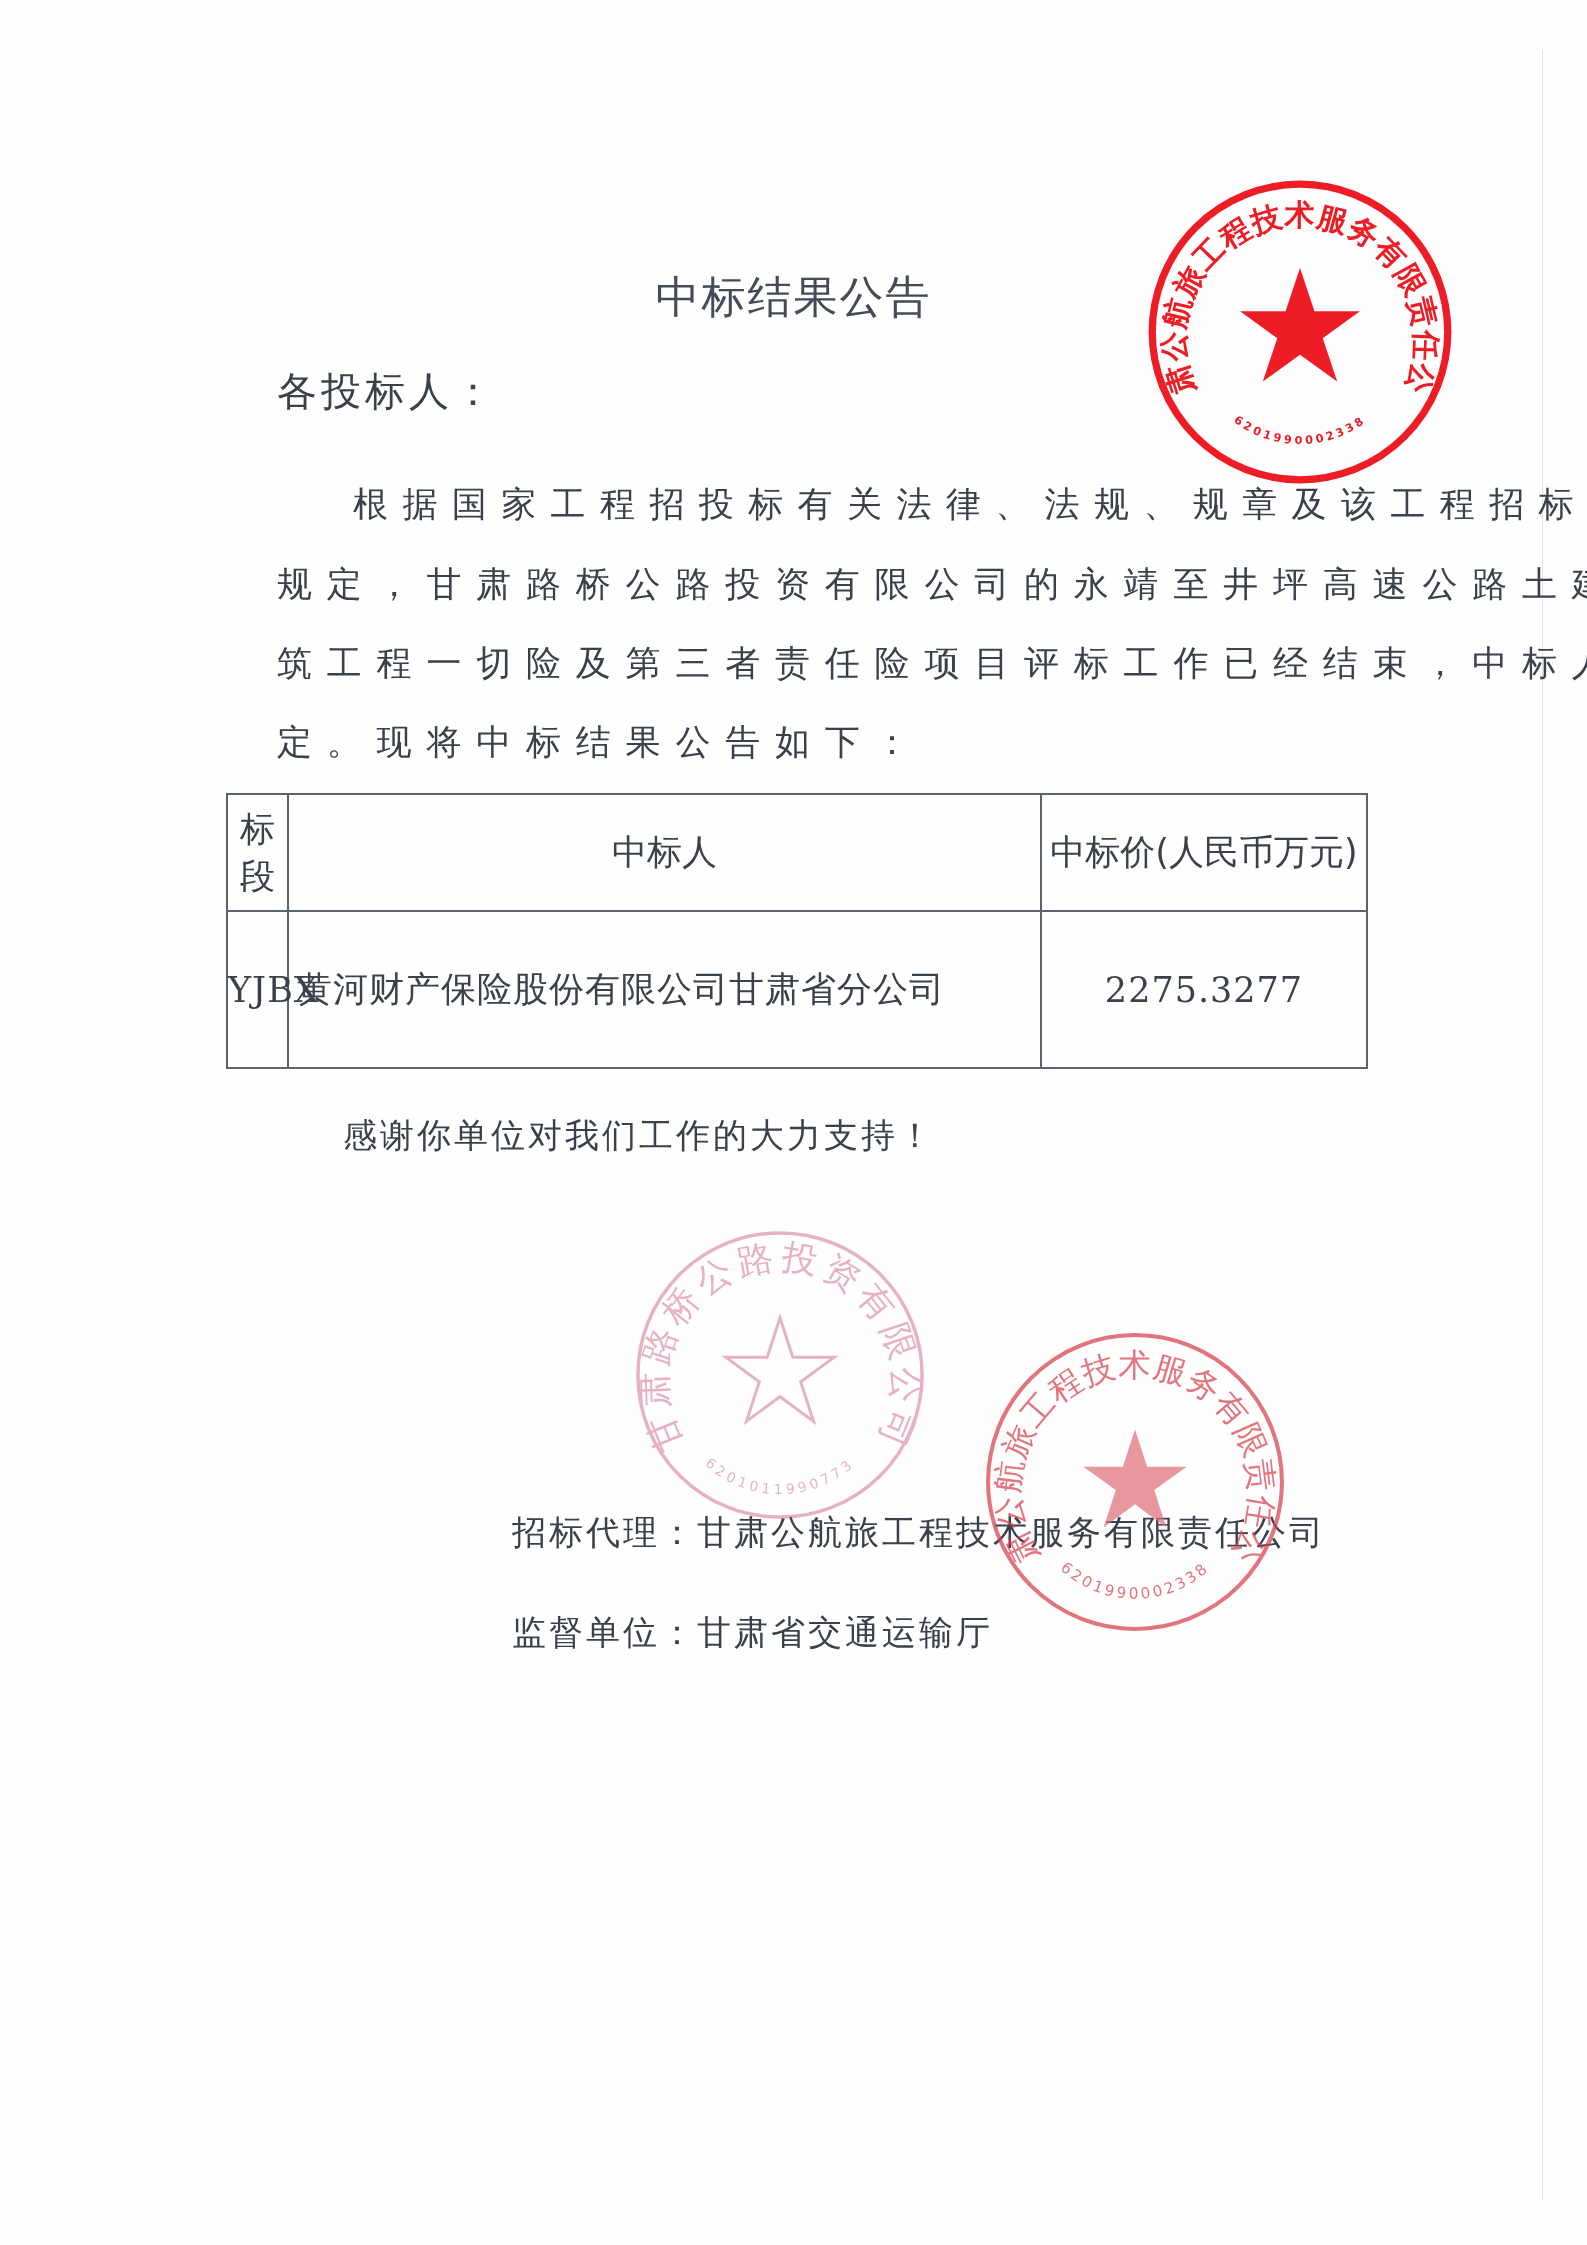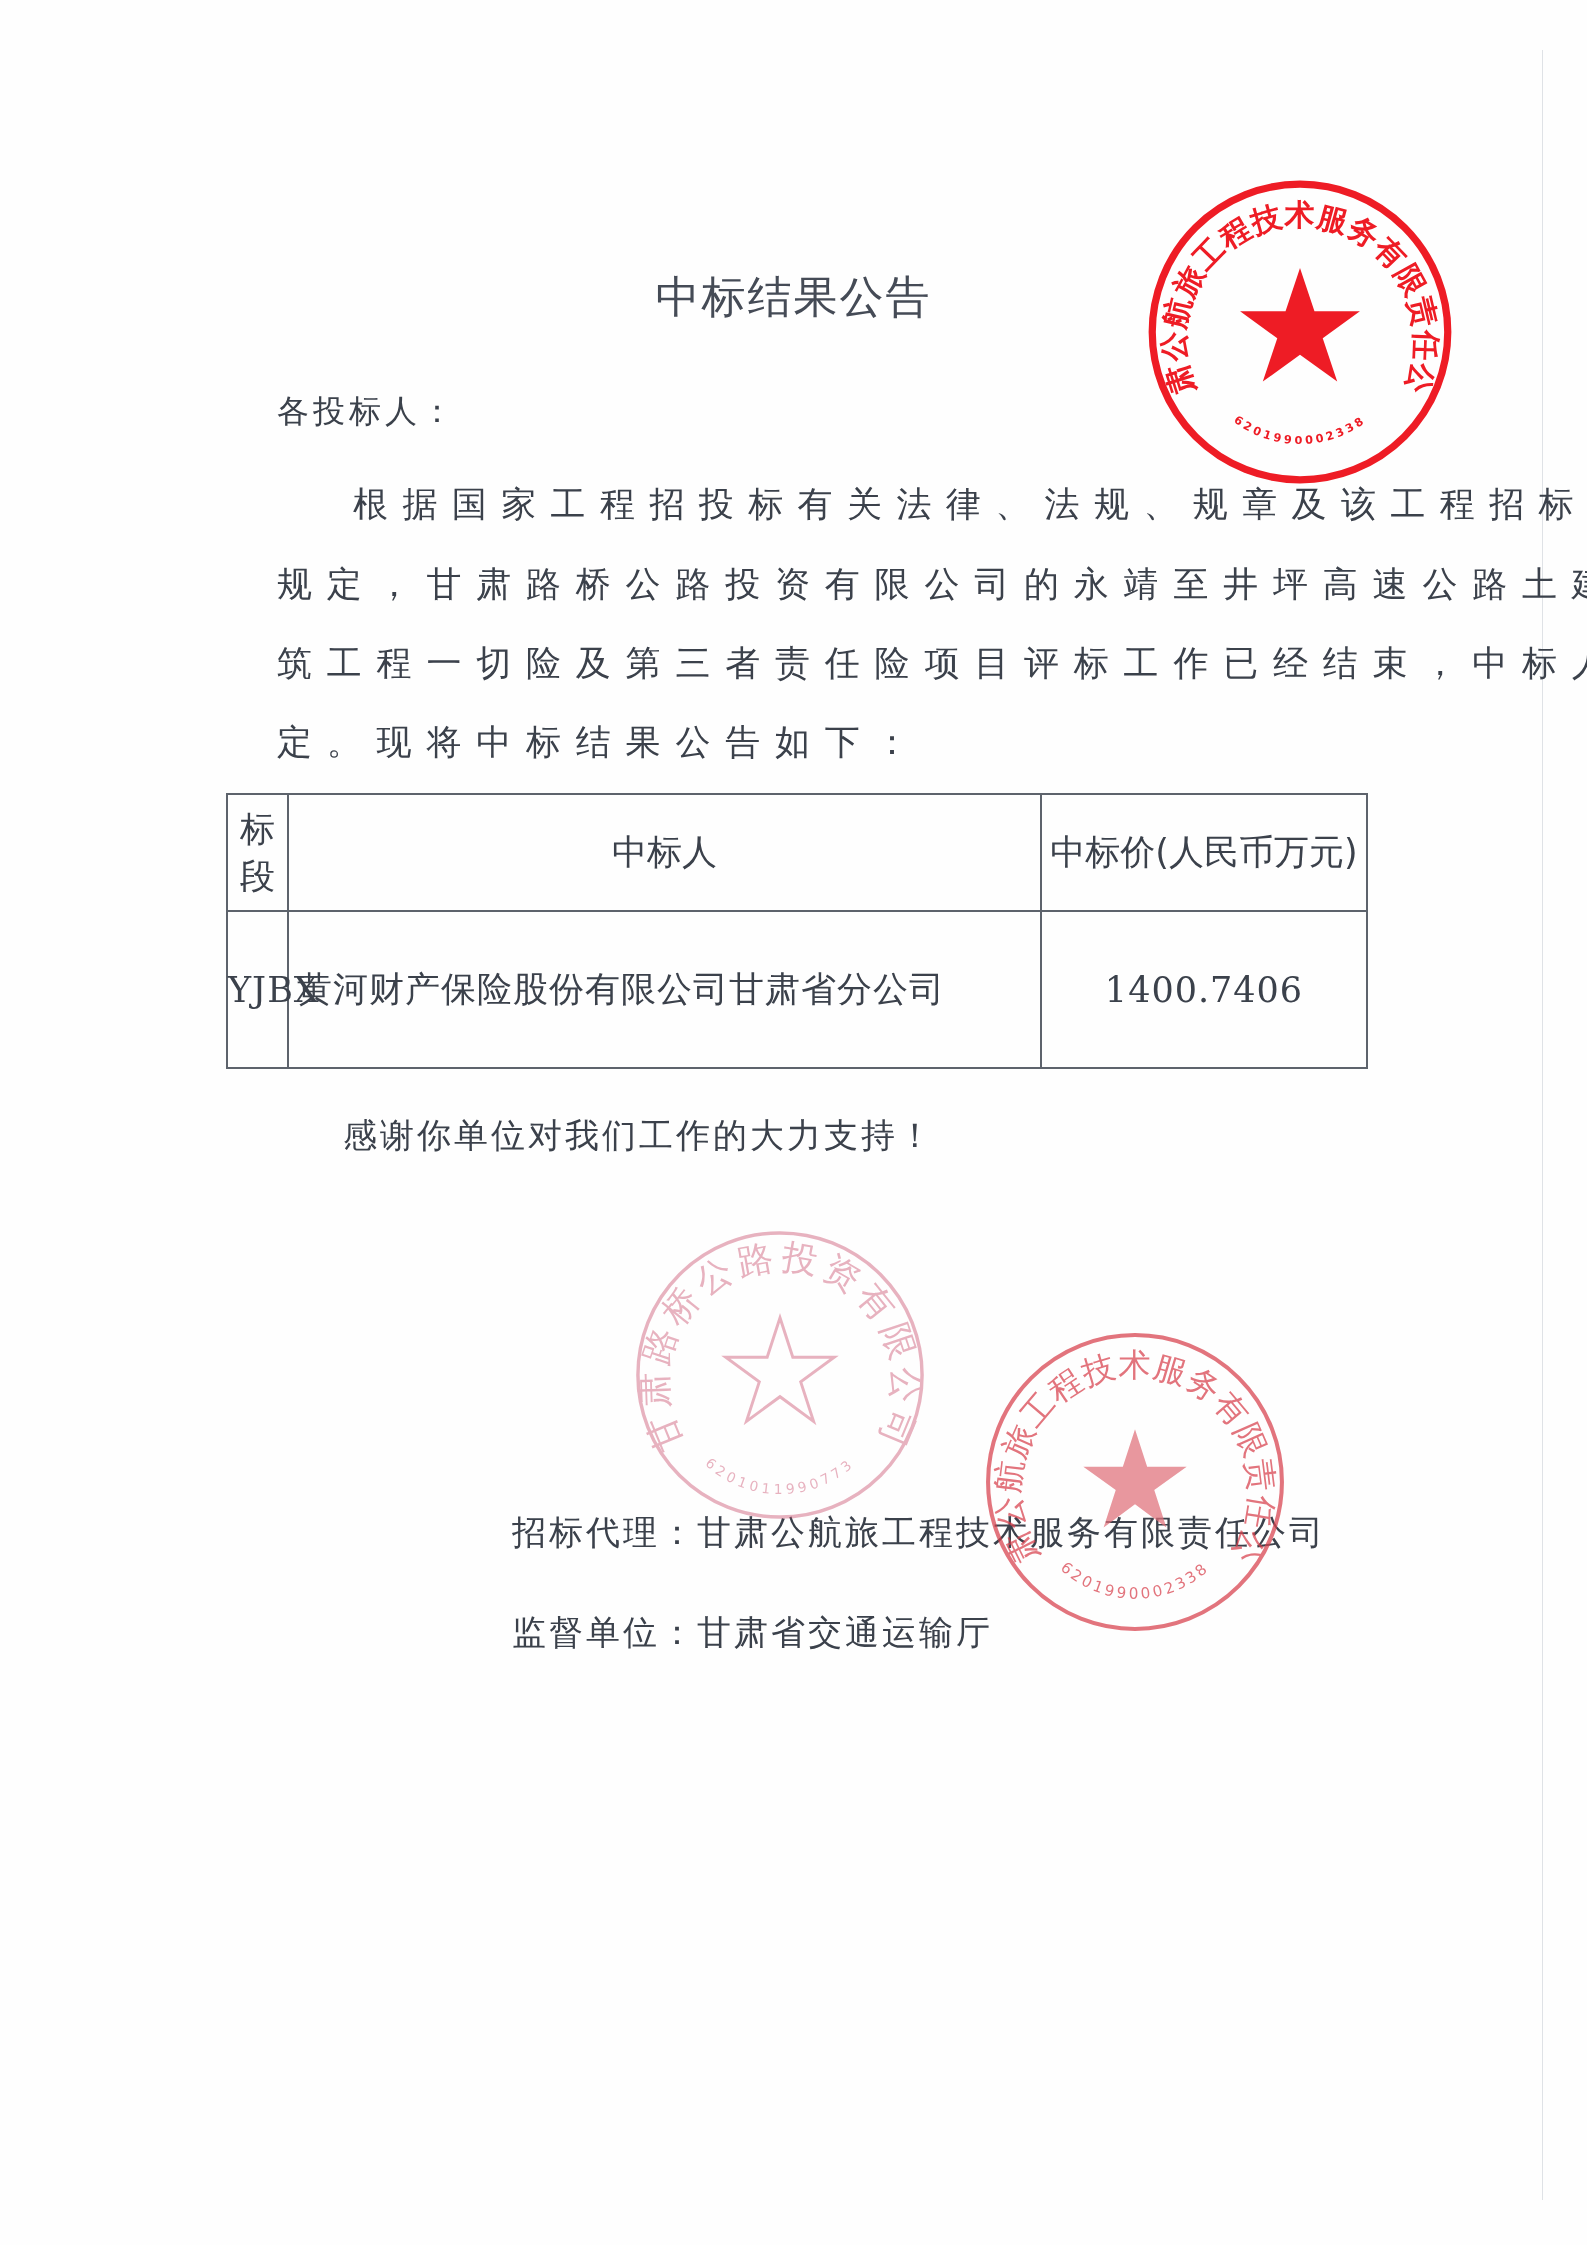--- a/index.html
+++ b/index.html
@@ -36,22 +36,22 @@
       top: 268px;
       text-align: center;
       font-size: 44px;
       letter-spacing: 2px;
       color: #454b56;
       box-sizing: border-box;
     }
     .salutation {
       position: absolute;
       left: 277px;
-      top: 390px;
-      font-size: 32px;
+      top: 364px;
+      font-size: 40px;
       letter-spacing: 4px;
     }
     .para-line {
       position: absolute;
       font-size: 35px;
       white-space: nowrap;
       letter-spacing: 1px;
     }
     .l1 { left: 353px; top: 481px; letter-spacing: 14.4px; }
     .l2 { left: 277px; top: 561px; letter-spacing: 14.8px; }
@@ -135,21 +135,21 @@
     </colgroup>
     <tbody>
         <tr class="head">
       <th style="width:61px">标段</th>
       <th>中标人</th>
       <th style="letter-spacing:0px">中标价(人民币万元)</th>
     </tr>
     <tr class="row">
       <td class="mono">YJBX</td>
       <td class="winner-cell">黄河财产保险股份有限公司甘肃省分公司</td>
-      <td class="mono">1400.7406</td>
+      <td class="mono">2275.3277</td>
     </tr>
   </tbody>
     </table>
 
   <div class="thanks">感谢你单位对我们工作的大力支持！</div>
 
   <div class="sig sig2">招标代理：甘肃公航旅工程技术服务有限责任公司</div>
   <div class="sig sig3">监督单位：甘肃省交通运输厅</div>
 
   <div class="stamp stamp-top">

